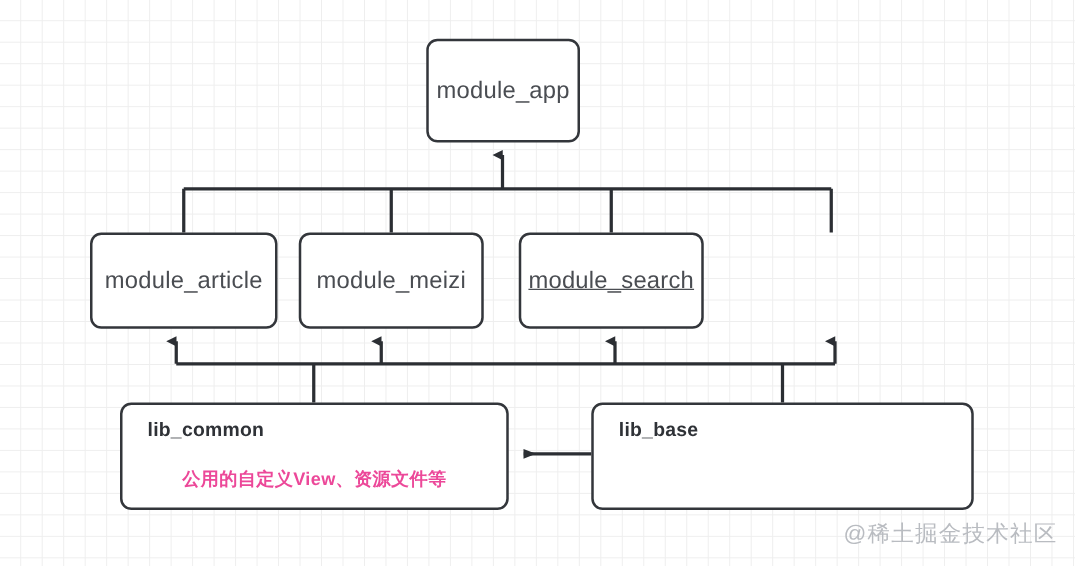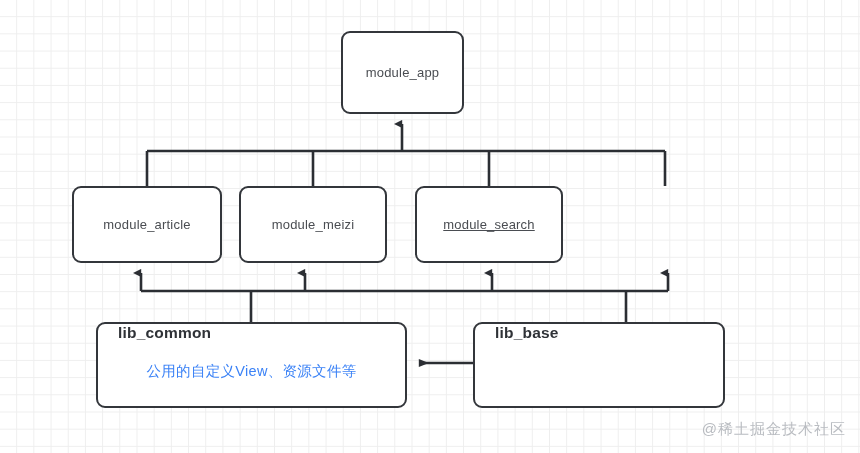--- a/index.html
+++ b/index.html
@@ -32,48 +32,49 @@
     box-sizing: border-box;
     background: #ffffff;
     border: 2.5px solid #33363b;
     border-radius: 9px;
     display: flex;
     align-items: center;
     justify-content: center;
     color: #4a4d52;
   }
   .node-label {
-    font-size: 13px;
+    font-size: 19px;
     color: #4a4d52;
     letter-spacing: 0.2px;
     white-space: nowrap;
   }
   .lib-node {
     display: block;
-    padding: 0 0 0 0;
+    padding: 12px 0 0 0;
   }
   .lib-title {
     font-size: 15.5px;
     font-weight: bold;
     color: #2f3237;
     margin-left: 20px;
     letter-spacing: 0.2px;
   }
   .lib-desc {
     font-size: 14.5px;
-    color: #3b82f6;
+    color: #ec4899;
     text-align: center;
     margin-top: 20px;
     letter-spacing: 0.3px;
+    font-weight: bold;
   }
   #watermark {
     position: absolute;
     right: 14px;
     bottom: 14px;
-    font-size: 15px;
+    font-size: 18px;
     color: #b9bcc1;
     letter-spacing: 1px;
     white-space: nowrap;
   }
 </style>
 </head>
 <body>
 
 <div id="canvas">
 
@@ -133,19 +134,19 @@
   <div class="node" style="left:415px; top:186px; width:148px; height:77px;text-decoration:underline;">
     <span class="node-label">module_search</span>
   </div>
 
 
   <div class="node lib-node" style="left:96px; top:322px; width:311px; height:86px;">
     <div class="lib-title">lib_common</div>
     <div class="lib-desc">公用的自定义View、资源文件等</div>
   </div>
 
-  <div class="node lib-node" style="left:473px; top:322px; width:252px; height:86px;">
+  <div class="node lib-node" style="left:473px; top:322px; width:306px; height:86px;">
     <div class="lib-title">lib_base</div>
   </div>
 
   <div id="watermark">@稀土掘金技术社区</div>
 
 </div>
 
 </body></html>

